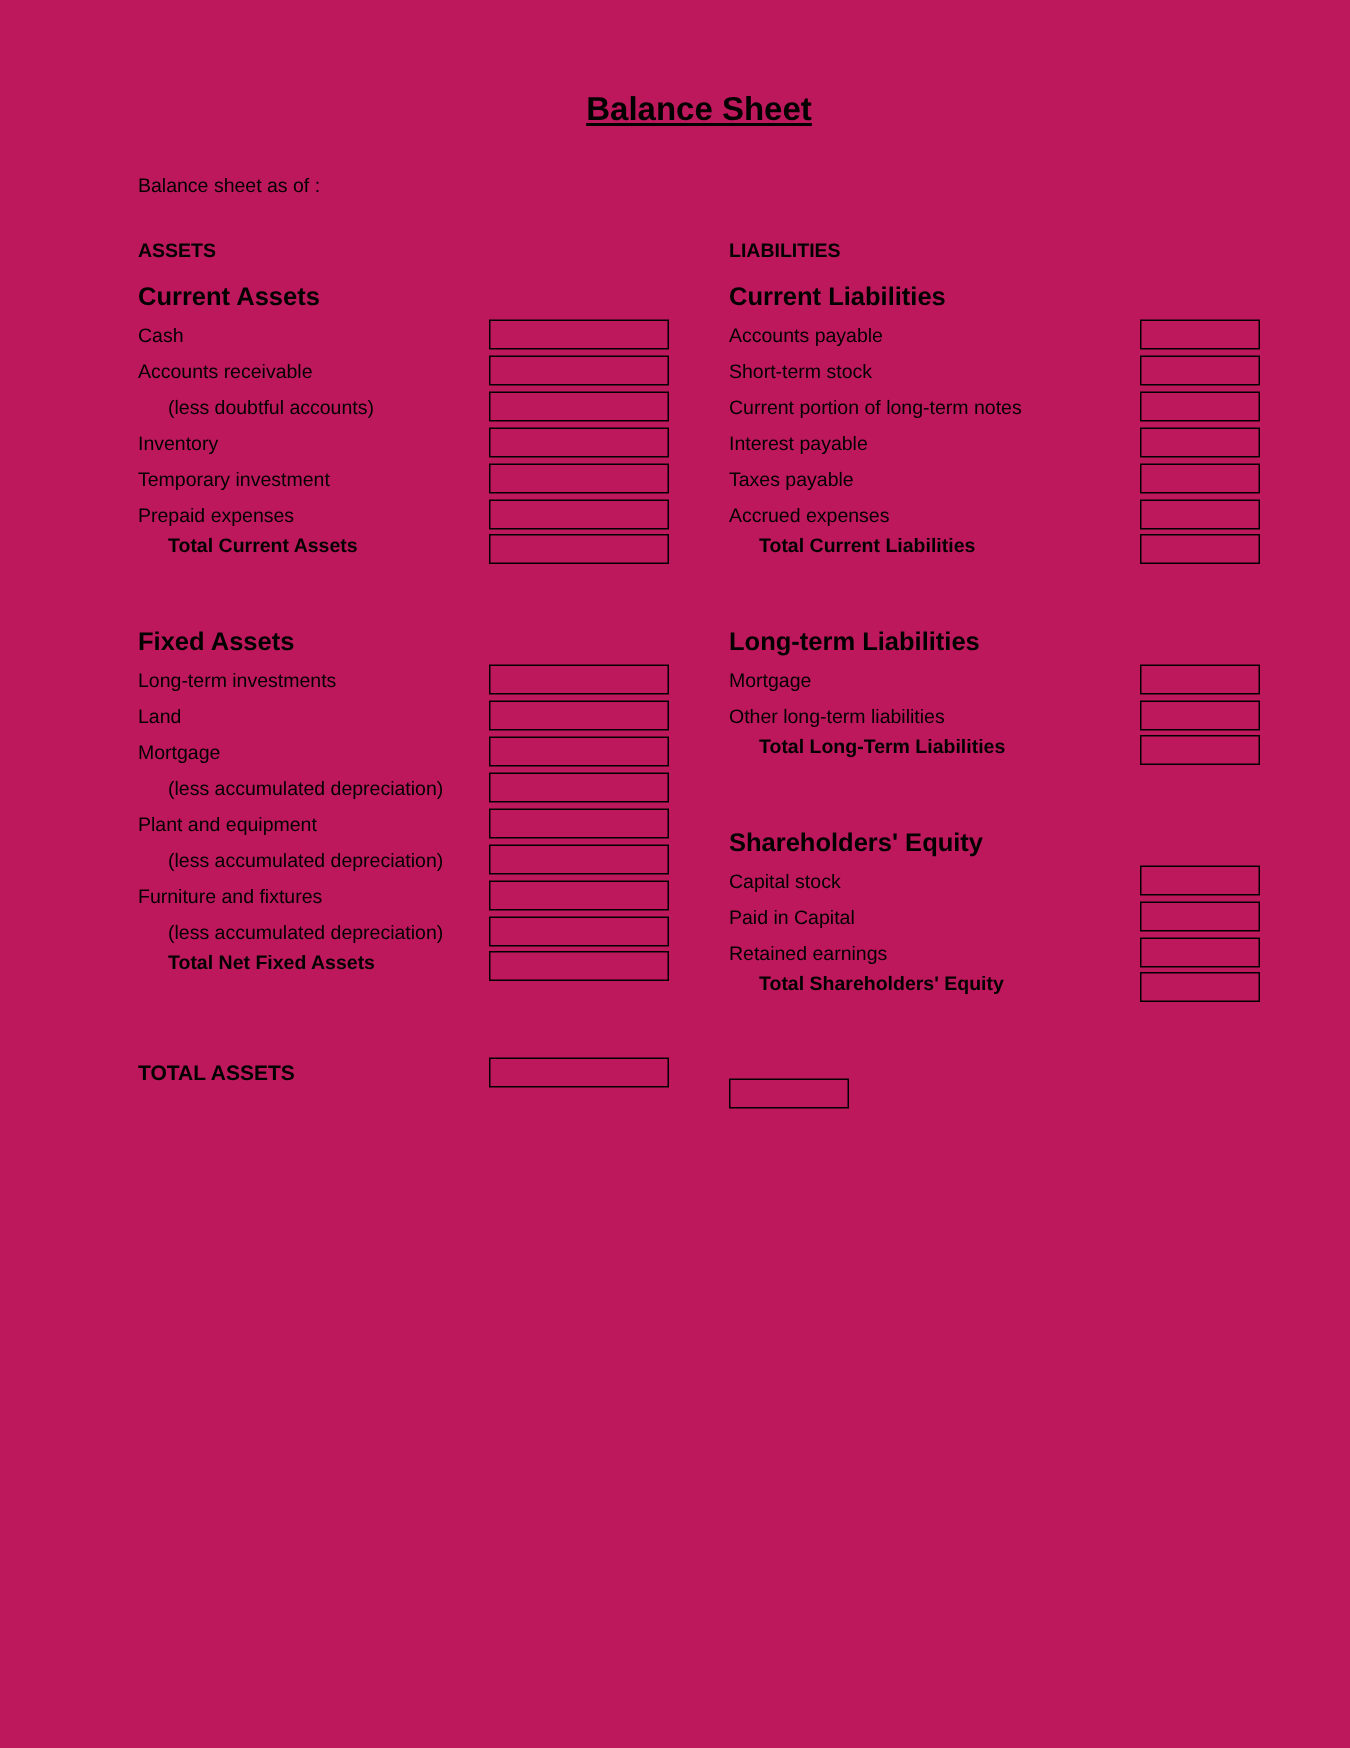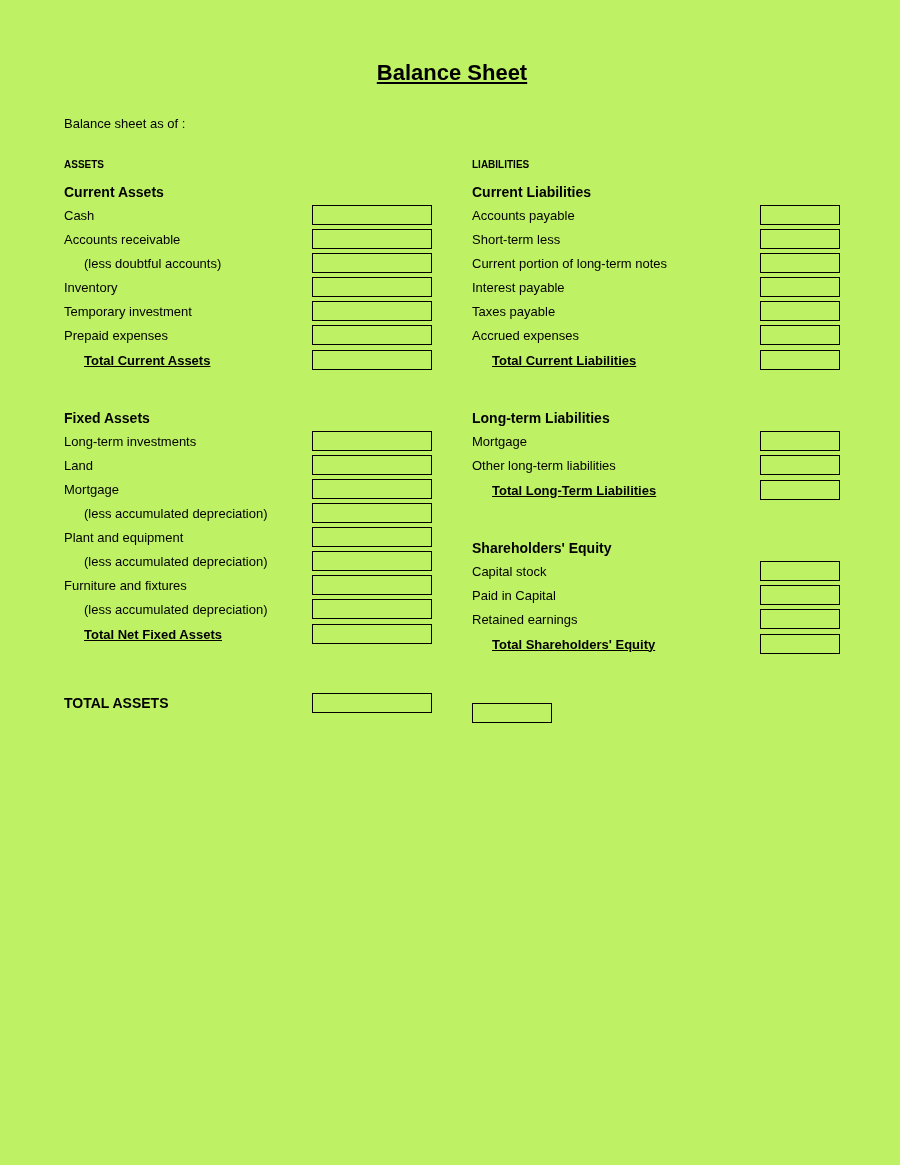--- a/index.html
+++ b/index.html
@@ -13,22 +13,22 @@
       font-family: Arial, sans-serif;
       font-size: 13px;
       color: #000000;
       width: 900px;
       min-height: 1165px;
     }
 
     .page {
       width: 900px;
       min-height: 1165px;
-      background: #bef264;
-      padding: 60px 60px 60px 64px;
+      background: #be185d;
+      padding: 60px 60px 60px 92px;
     }
 
     .title {
       text-align: center;
       font-size: 22px;
       font-weight: bold;
       text-decoration: underline;
       margin-bottom: 30px;
     }
 
@@ -48,28 +48,28 @@
       flex: 1;
       padding-right: 20px;
     }
 
     .col-right {
       flex: 1;
       padding-left: 20px;
     }
 
     .section-header {
-      font-size: 10px;
+      font-size: 13px;
       font-weight: bold;
       text-transform: uppercase;
       margin-bottom: 12px;
     }
 
     .subsection-header {
-      font-size: 14px;
+      font-size: 17px;
       font-weight: bold;
       margin-bottom: 4px;
       margin-top: 14px;
     }
 
     .line-item {
       display: flex;
       align-items: center;
       justify-content: space-between;
       margin-bottom: 2px;
@@ -94,26 +94,25 @@
 
     .input-box-small {
       border: 1px solid #000;
       width: 80px;
       height: 20px;
       flex-shrink: 0;
     }
 
     .total-row {
       display: flex;
-      align-items: center;
+      align-items: flex-start;
       justify-content: space-between;
       margin-top: 2px;
       margin-bottom: 4px;
       min-height: 24px;
-      text-decoration: underline;
     }
 
     .total-row-label {
       font-weight: bold;
       font-size: 13px;
       flex: 1;
       padding-left: 20px;
     }
 
     .spacer {
@@ -237,21 +236,21 @@
     <div class="col-right">
       <div class="section-header">LIABILITIES</div>
 
       <div class="subsection-header">Current Liabilities</div>
 
       <div class="line-item">
         <span class="line-item-label">Accounts payable</span>
         <div class="input-box-small"></div>
       </div>
       <div class="line-item">
-        <span class="line-item-label">Short-term less</span>
+        <span class="line-item-label">Short-term stock</span>
         <div class="input-box-small"></div>
       </div>
       <div class="line-item">
         <span class="line-item-label">Current portion of long-term notes</span>
         <div class="input-box-small"></div>
       </div>
       <div class="line-item">
         <span class="line-item-label">Interest payable</span>
         <div class="input-box-small"></div>
       </div>

